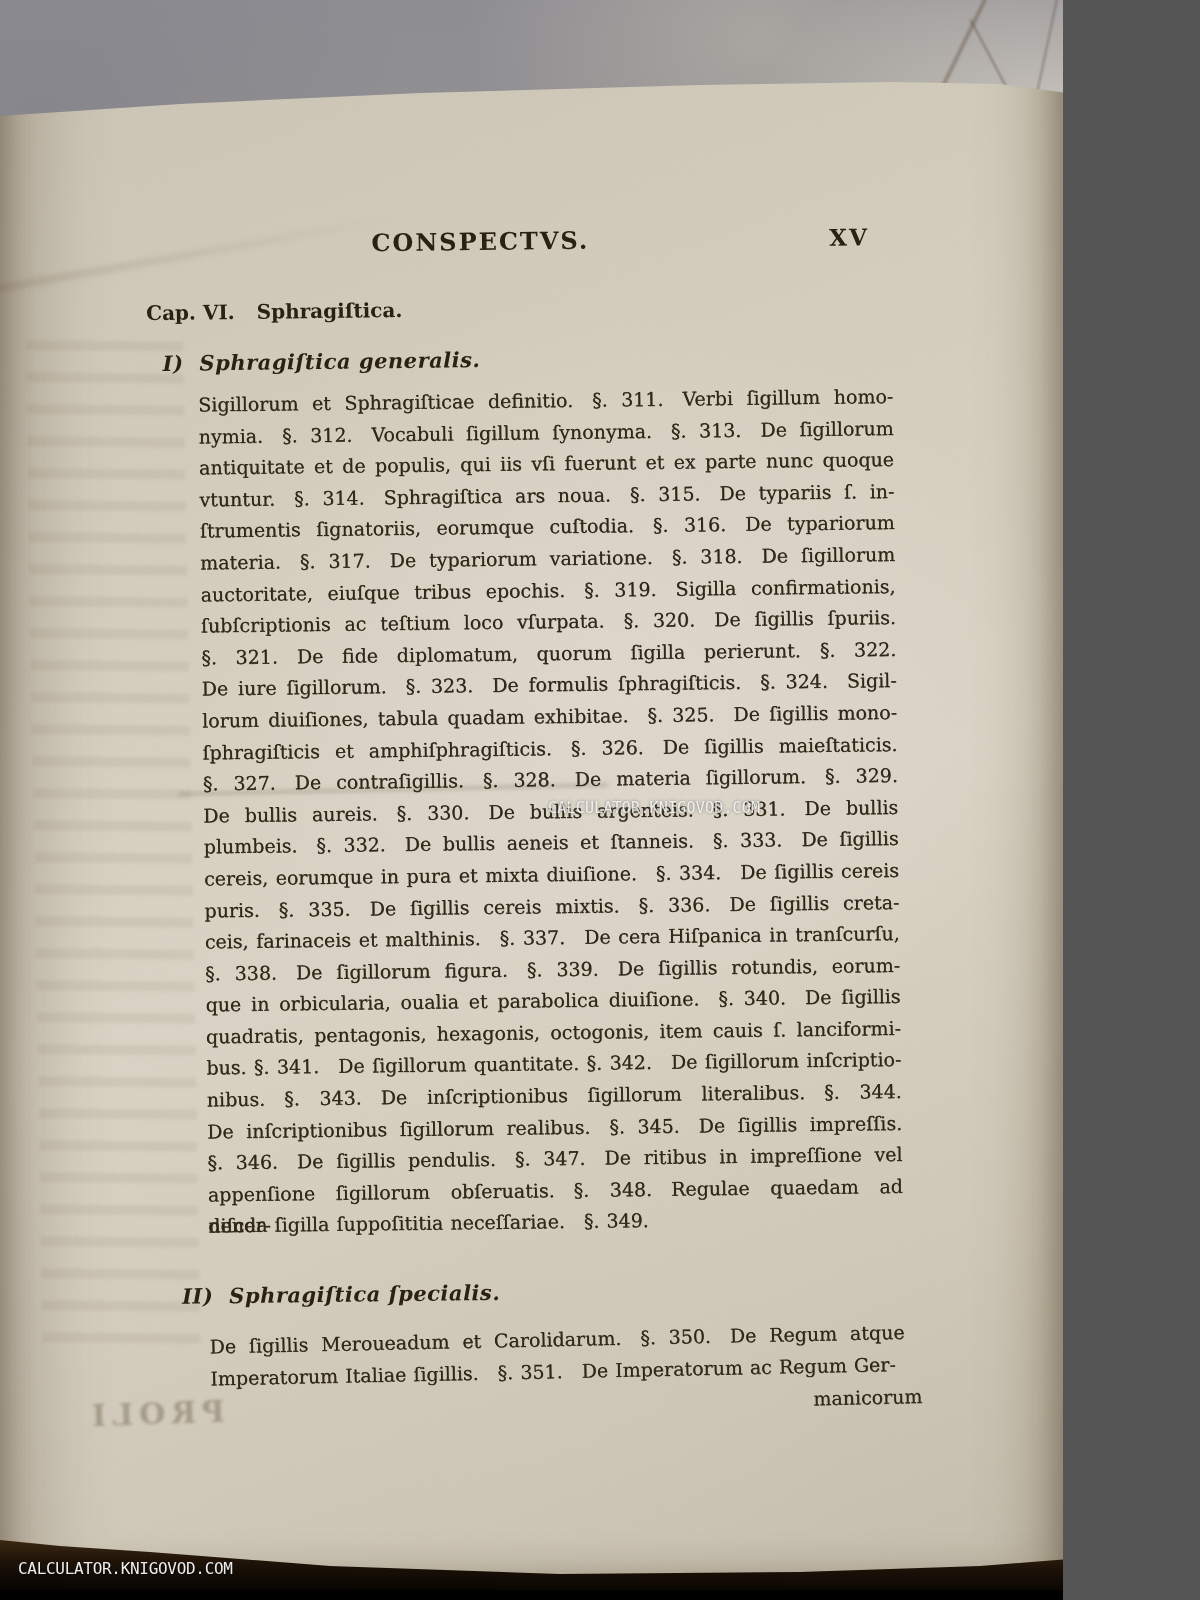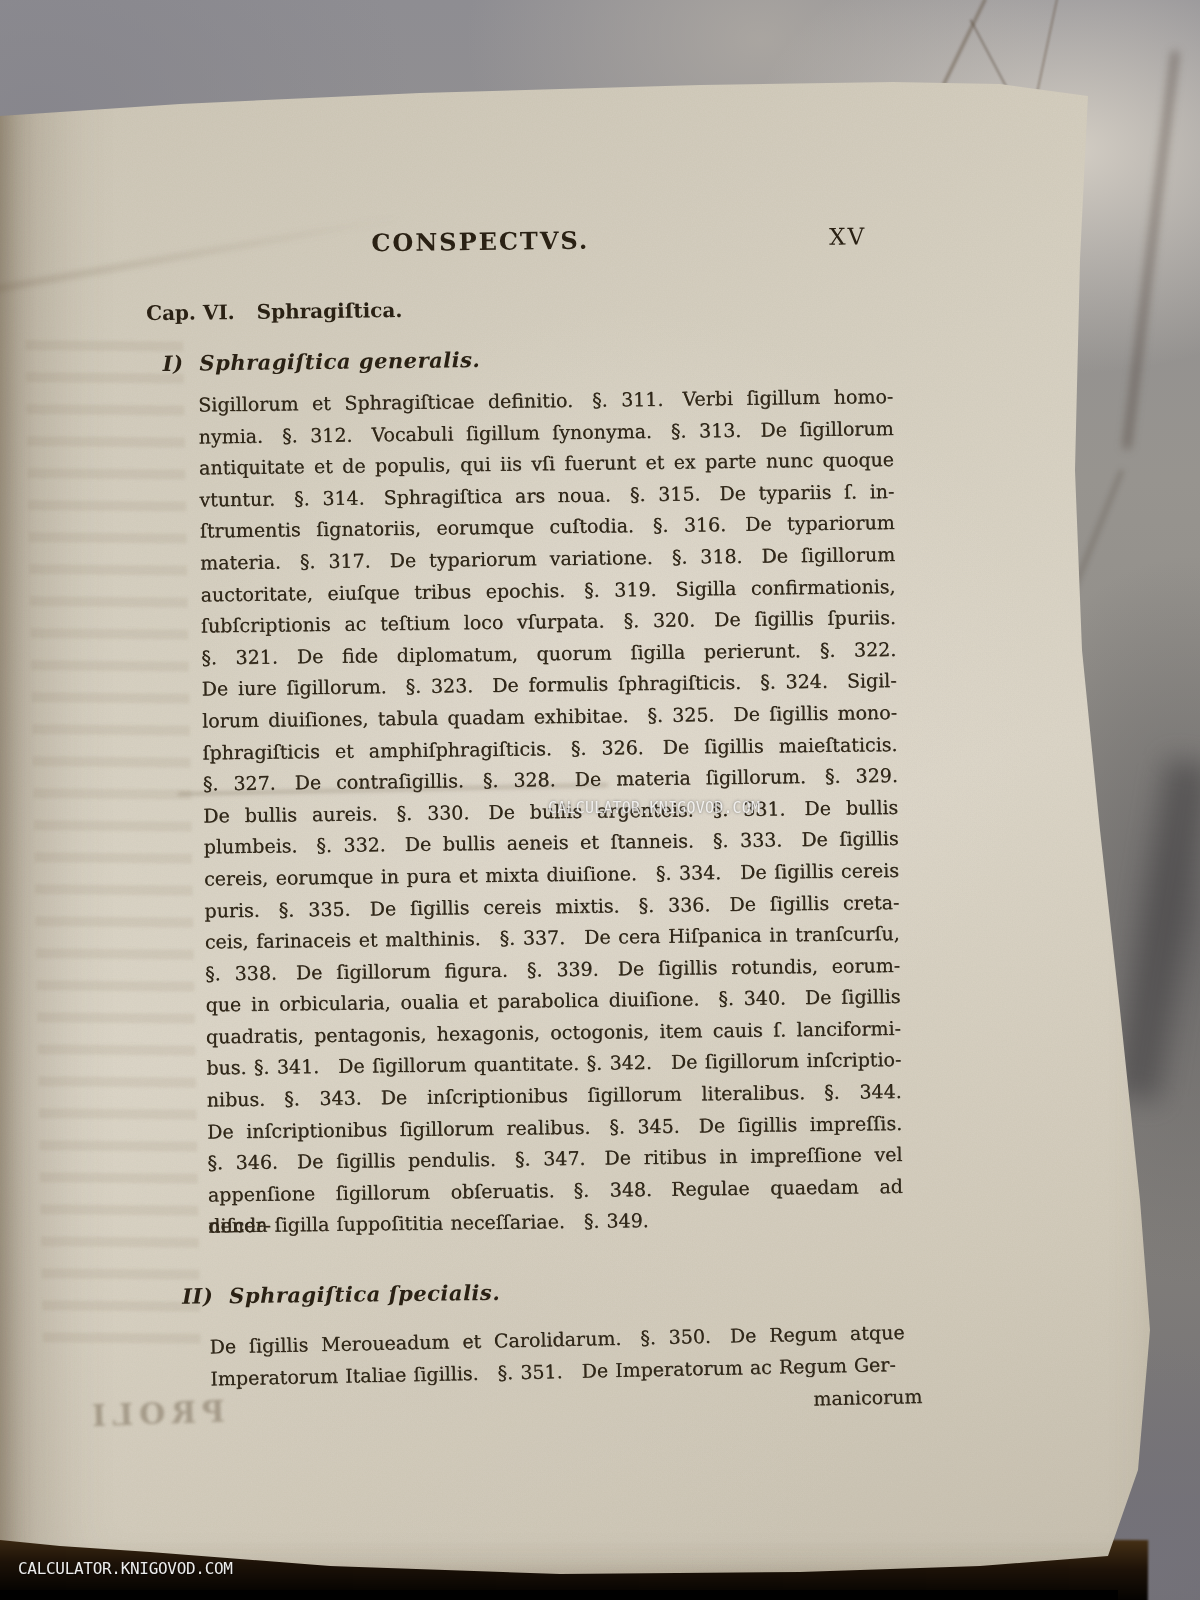--- a/index.html
+++ b/index.html
@@ -1,17 +1,17 @@
 <!DOCTYPE html>
 <html><head>
 <meta charset="utf-8">
 <style>
   html,body{margin:0;padding:0;background:#555;}
   .photo{
-    position:relative;width:1200px;height:1600px;overflow:hidden;
+    position:relative;width:1063px;height:1600px;overflow:hidden;
     font-family:"DejaVu Serif",serif;
     background:
       radial-gradient(ellipse 460px 320px at 1070px 150px, rgba(214,208,198,.95), rgba(214,208,198,0) 70%),
       radial-gradient(ellipse 420px 300px at 760px 40px, rgba(176,171,164,.8), rgba(176,171,164,0) 70%),
       radial-gradient(ellipse 520px 420px at 40px 120px, rgba(134,133,140,.9), rgba(134,133,140,0) 72%),
       radial-gradient(ellipse 320px 520px at 1190px 920px, rgba(104,102,102,.9), rgba(104,102,102,0) 70%),
       radial-gradient(ellipse 420px 300px at 1150px 1560px, rgba(116,114,122,.95), rgba(116,114,122,0) 72%),
       linear-gradient(180deg,#8e8d92 0%,#97948f 30%,#8d8a85 55%,#807d7a 78%,#6f6d72 100%);
   }
   .vein{position:absolute;pointer-events:none;}
@@ -51,21 +51,21 @@
   .ghost-strip{position:absolute;left:34px;top:330px;width:158px;height:1030px;
     background:repeating-linear-gradient(1.5deg,rgba(0,0,0,0) 0 18px,rgba(118,98,72,.10) 20px 28px,rgba(0,0,0,0) 30px 32px);
     filter:blur(1.6px);transform:rotate(-1deg);}
   .ghost-word{position:absolute;left:86px;top:1396px;
     font:700 30px "DejaVu Serif",serif;letter-spacing:6px;
     color:rgba(92,76,56,.38);transform:scaleX(-1) rotate(2deg);filter:blur(1.8px);}
 
   .content{position:absolute;inset:0;transform:rotate(-.7deg);transform-origin:480px 300px;color:#302718;}
   .content > div{position:absolute;}
   .title{left:372px;top:227px;font-weight:700;font-size:24px;letter-spacing:2px;color:#2a2114;}
-  .pageno{left:830px;top:228px;font-weight:400;font-size:23px;letter-spacing:2px;color:#2a2114;}
+  .pageno{left:830px;top:228px;font-weight:700;font-size:23px;letter-spacing:2px;color:#2a2114;}
   .chapter{left:146px;top:297px;font-weight:700;font-size:20px;color:#2a2114;}
   .chapter .lbl{margin-right:22px;}
   .sec{font-style:italic;font-weight:700;font-size:21px;color:#2a2114;letter-spacing:.5px;}
   .sec .num{margin-right:16px;}
   .sec1{left:162px;top:347px;}
   .sec2{left:170px;top:1280px;}
   .para{font-size:19px;line-height:31.6px;text-align:justify;word-spacing:1px;
         text-shadow:.3px .3px .4px rgba(43,35,24,.7);}
   .para .line{text-align:justify;text-align-last:justify;height:31.6px;overflow:visible;}
   .para .line:last-child{text-align-last:left;}

